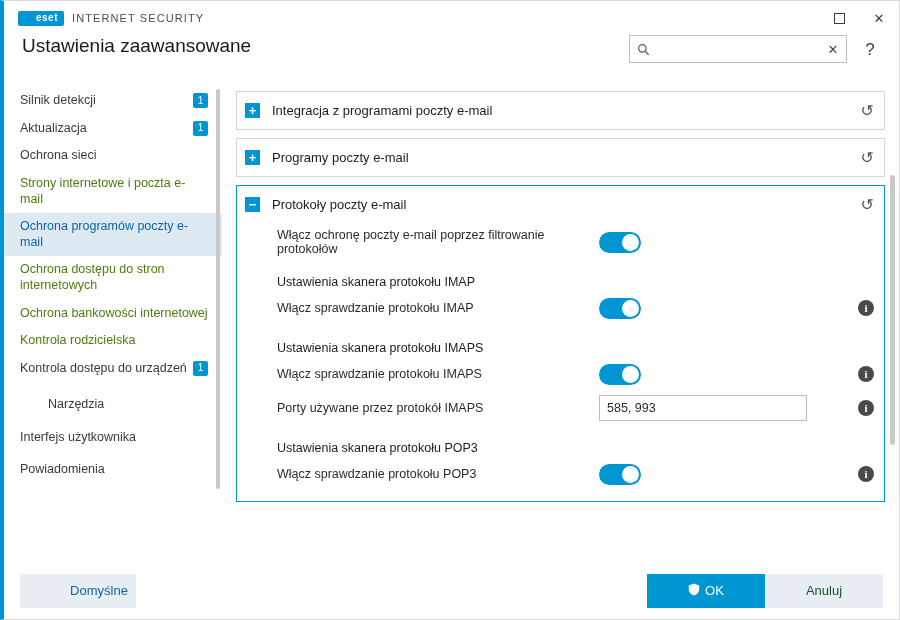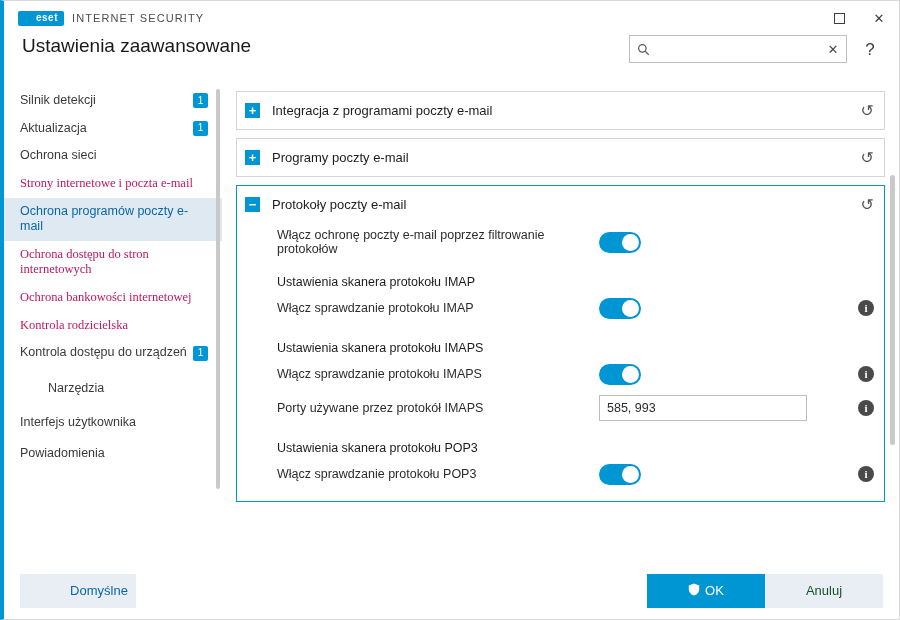--- a/index.html
+++ b/index.html
@@ -122,21 +122,21 @@
   .nav-item {
     display: flex;
     align-items: center;
     padding: 6px 14px 6px 16px;
     font-size: 12.5px;
     color: #3a3a3a;
     line-height: 1.25;
     min-height: 26px;
   }
   .nav-item.top { color: #3a3a3a; }
-  .nav-item.link { color: #be185d; font-family: Liberation Serif, serif; }
+  .nav-item.link { color: #4d7c0f; }
   .nav-item.selected {
     background: #dfe9f1;
     color: #0a66a8;
   }
   .nav-item .lbl { flex: 1; }
   .badge {
     margin-left: 6px;
     min-width: 15px; height: 15px;
     border-radius: 2px;
     background: #0095d3;

